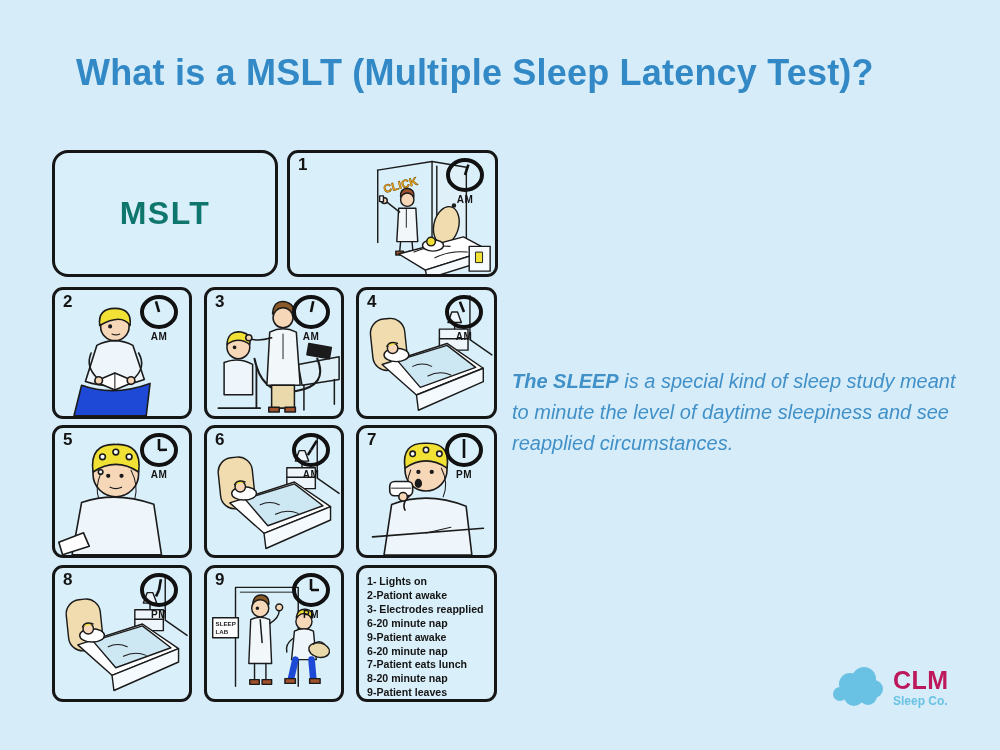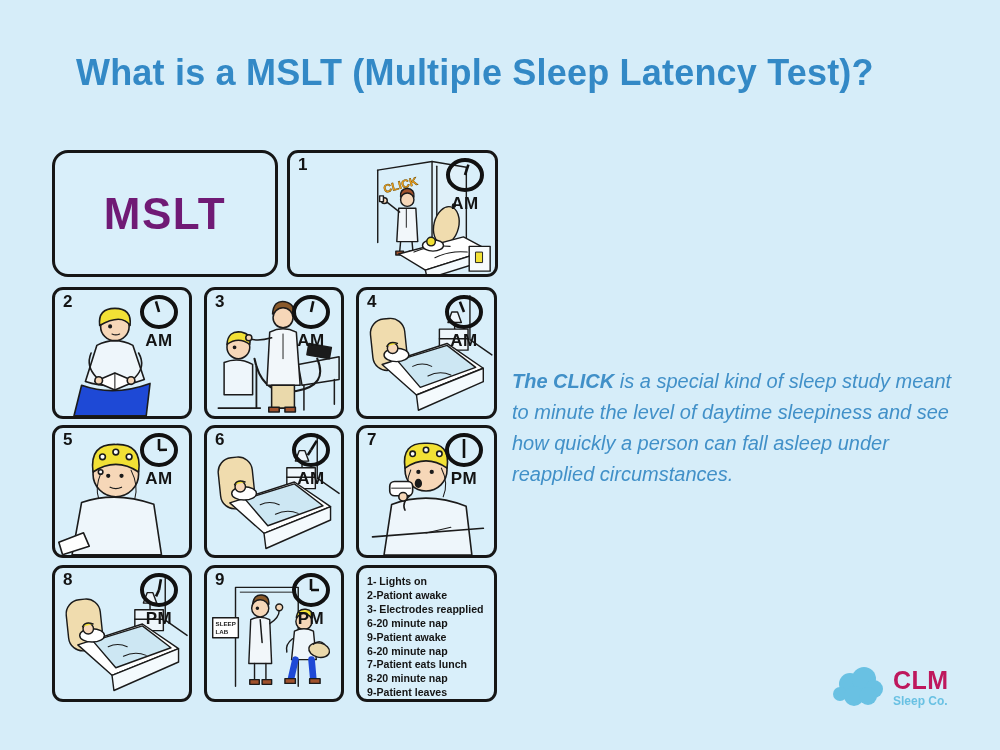--- a/index.html
+++ b/index.html
@@ -15,24 +15,24 @@
     position:absolute;background:#d9effa;border:3px solid #161616;
     border-radius:11px;box-sizing:border-box;overflow:hidden;
   }
   .panel.cover{border-radius:16px;}
   .scene{position:absolute;left:0;top:0;width:100%;height:100%;}
   .pnum{
     position:absolute;left:8px;top:2px;font-size:17px;font-weight:600;color:#141414;z-index:3;
   }
   .cover-label{
     position:absolute;inset:0;display:flex;align-items:center;justify-content:center;
-    font-size:44px;font-weight:bold;color:#701a75;letter-spacing:1.5px;
+    font-size:32px;font-weight:bold;color:#0f766e;letter-spacing:1.5px;
   }
   .clock{position:absolute;top:5px;right:7px;width:46px;text-align:center;z-index:3;}
-  .ampm{display:block;font-size:17px;font-weight:800;color:#141414;letter-spacing:.5px;margin-top:-2px;}
+  .ampm{display:block;font-size:10px;font-weight:800;color:#141414;letter-spacing:.5px;margin-top:-2px;}
 
   .legend-body{position:absolute;inset:0;padding:7px 4px 4px 8px;}
   .legend-line{font-size:10.6px;font-weight:600;color:#141414;line-height:13.9px;white-space:nowrap;}
 
   .intro{position:absolute;left:512px;top:366px;width:478px;color:#4190c8;
     font-size:20px;font-style:italic;line-height:31px;}
   .intro b{font-weight:800;}
 
   .logo{position:absolute;left:830px;top:664px;display:flex;align-items:center;}
   .logo-text{margin-left:7px;line-height:1;}
@@ -349,23 +349,22 @@
       <div class="legend-line">6-20 minute nap</div>
       <div class="legend-line">9-Patient awake</div>
       <div class="legend-line">6-20 minute nap</div>
       <div class="legend-line">7-Patient eats lunch</div>
       <div class="legend-line">8-20 minute nap</div>
       <div class="legend-line">9-Patient leaves</div>
     </div>
   </div>
 
   <div class="intro">
-    <div><b>The CLICK</b><span> is a special kind of sleep study meant</span></div>
+    <div><b>The SLEEP</b><span> is a special kind of sleep study meant</span></div>
     <div>to minute the level of daytime sleepiness and see</div>
-    <div>how quickly a person can fall asleep under</div>
     <div>reapplied circumstances.</div>
   </div>
 
   <div class="logo">
     <svg width="56" height="46" viewBox="0 0 56 46">
       <g fill="#69c1e3">
         <circle cx="20" cy="20" r="11"></circle>
         <circle cx="34" cy="15" r="12"></circle>
         <circle cx="44" cy="25" r="9"></circle>
         <circle cx="10" cy="30" r="7"></circle>

